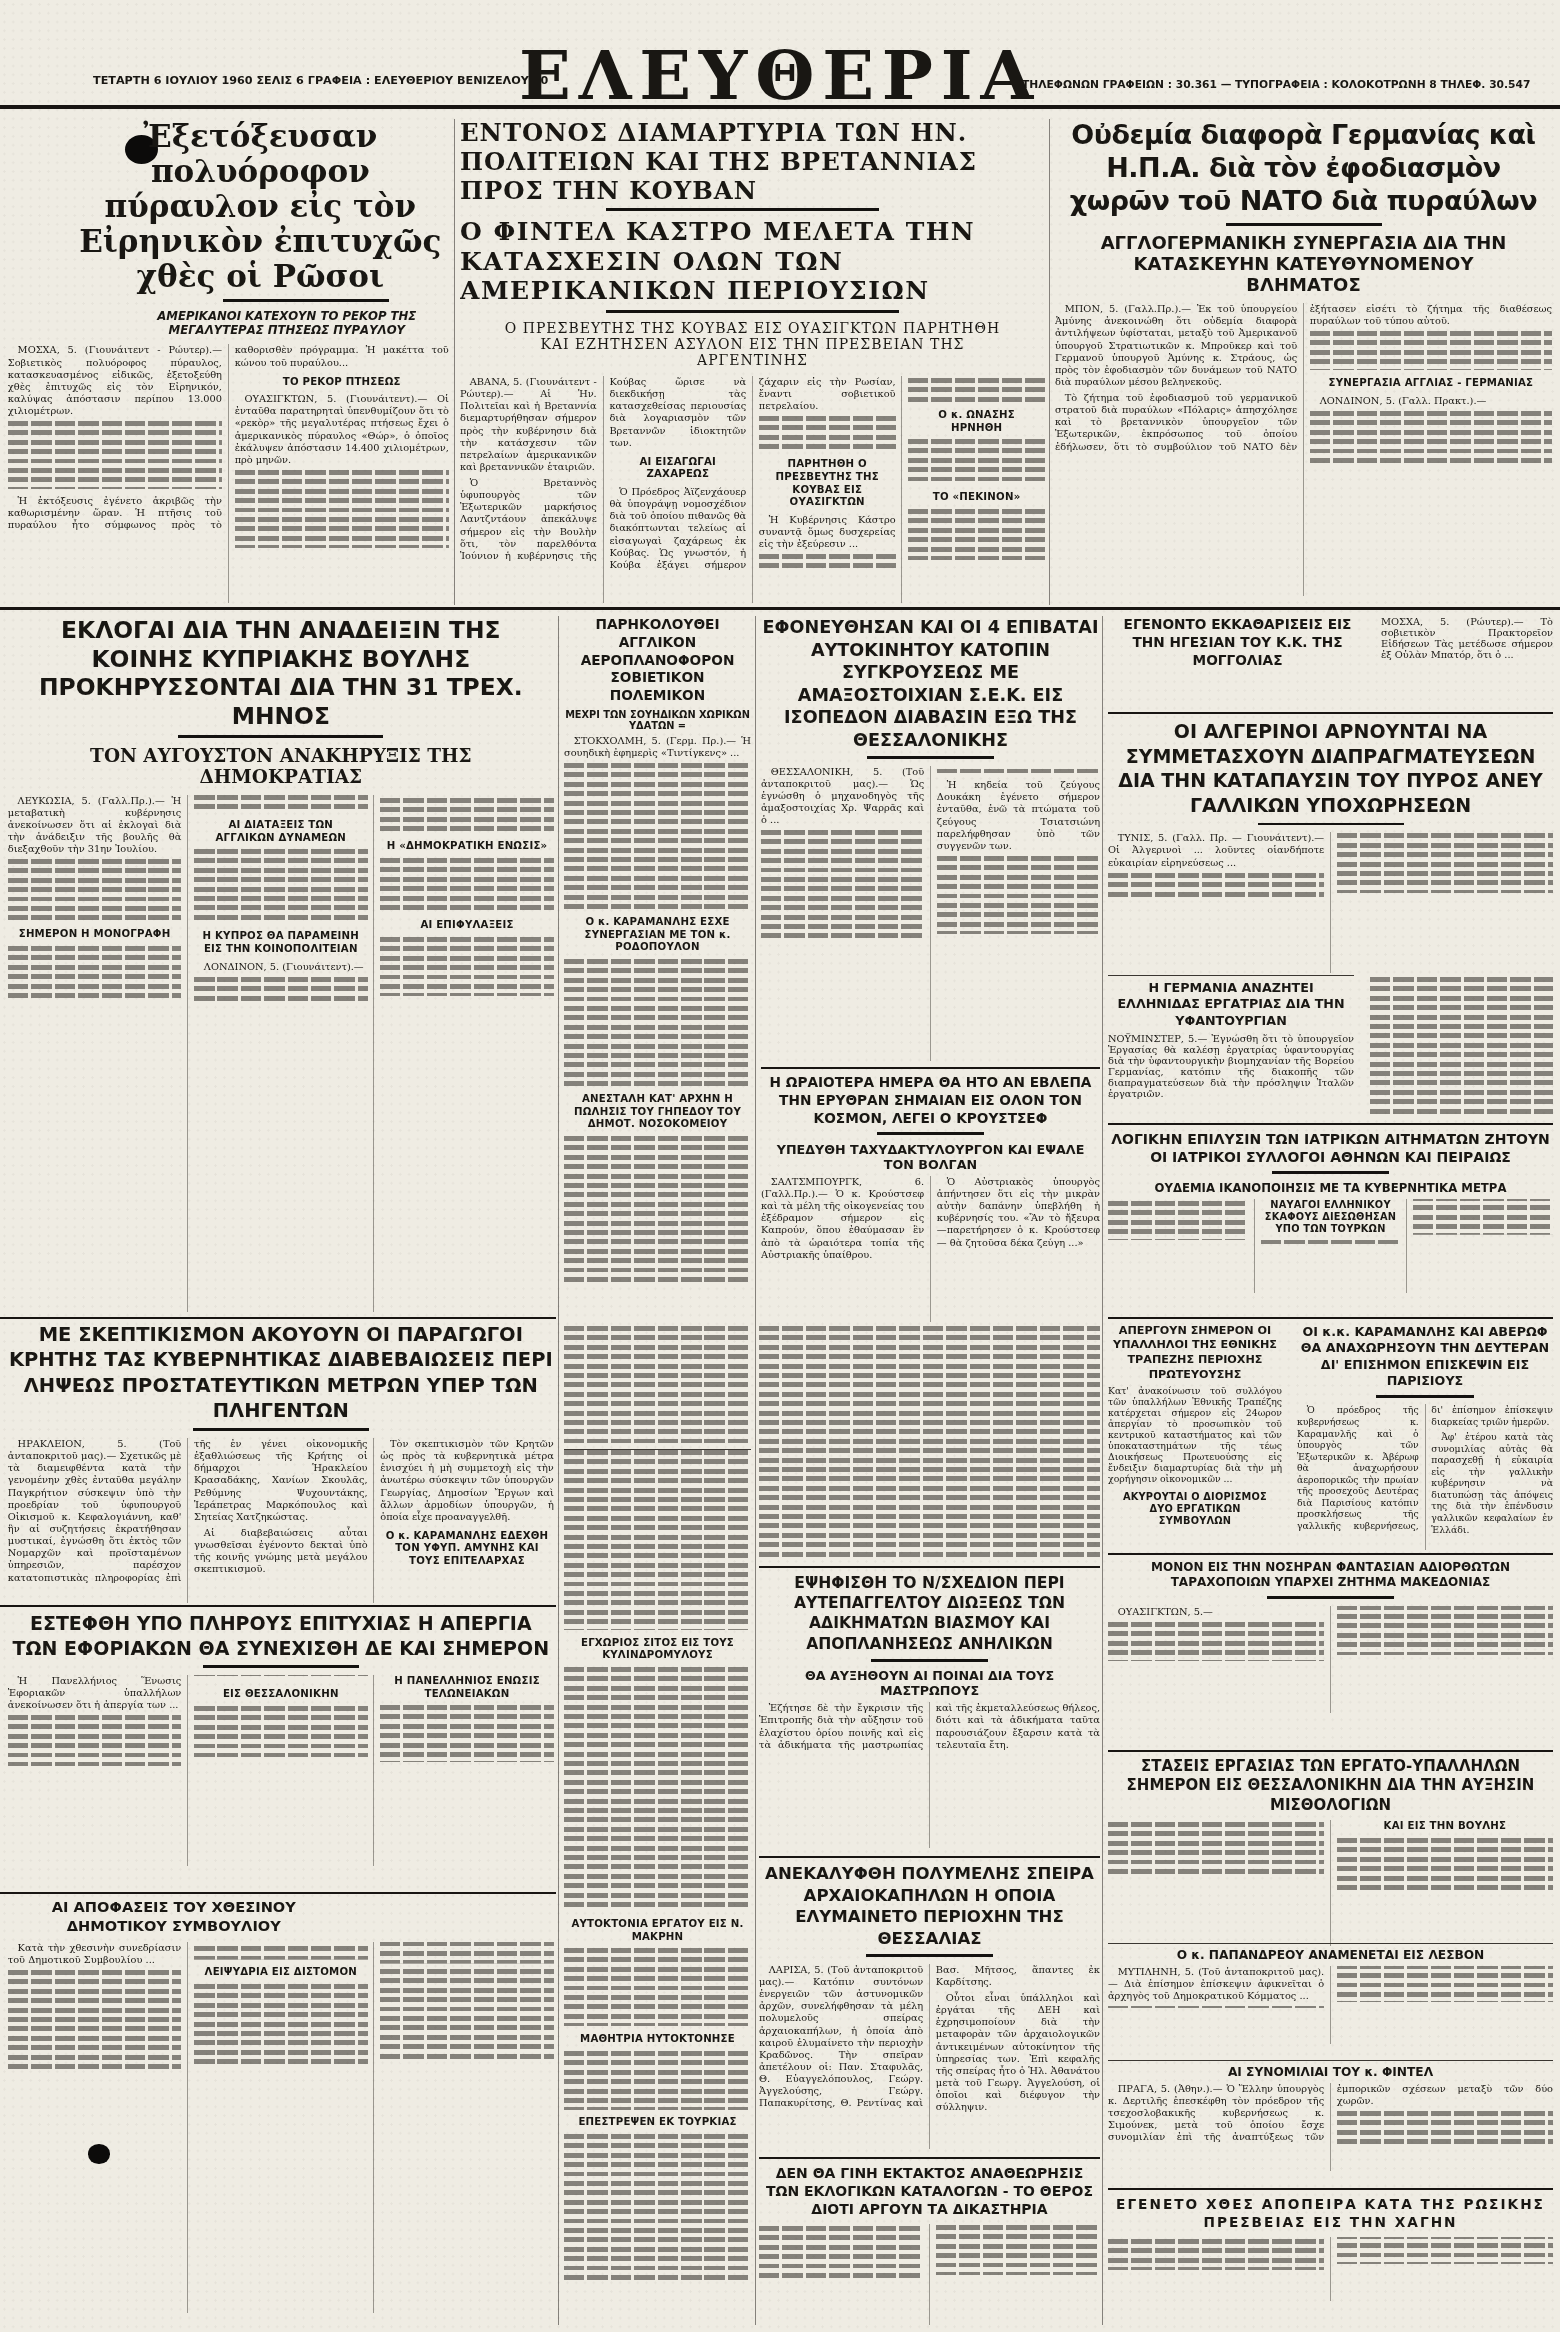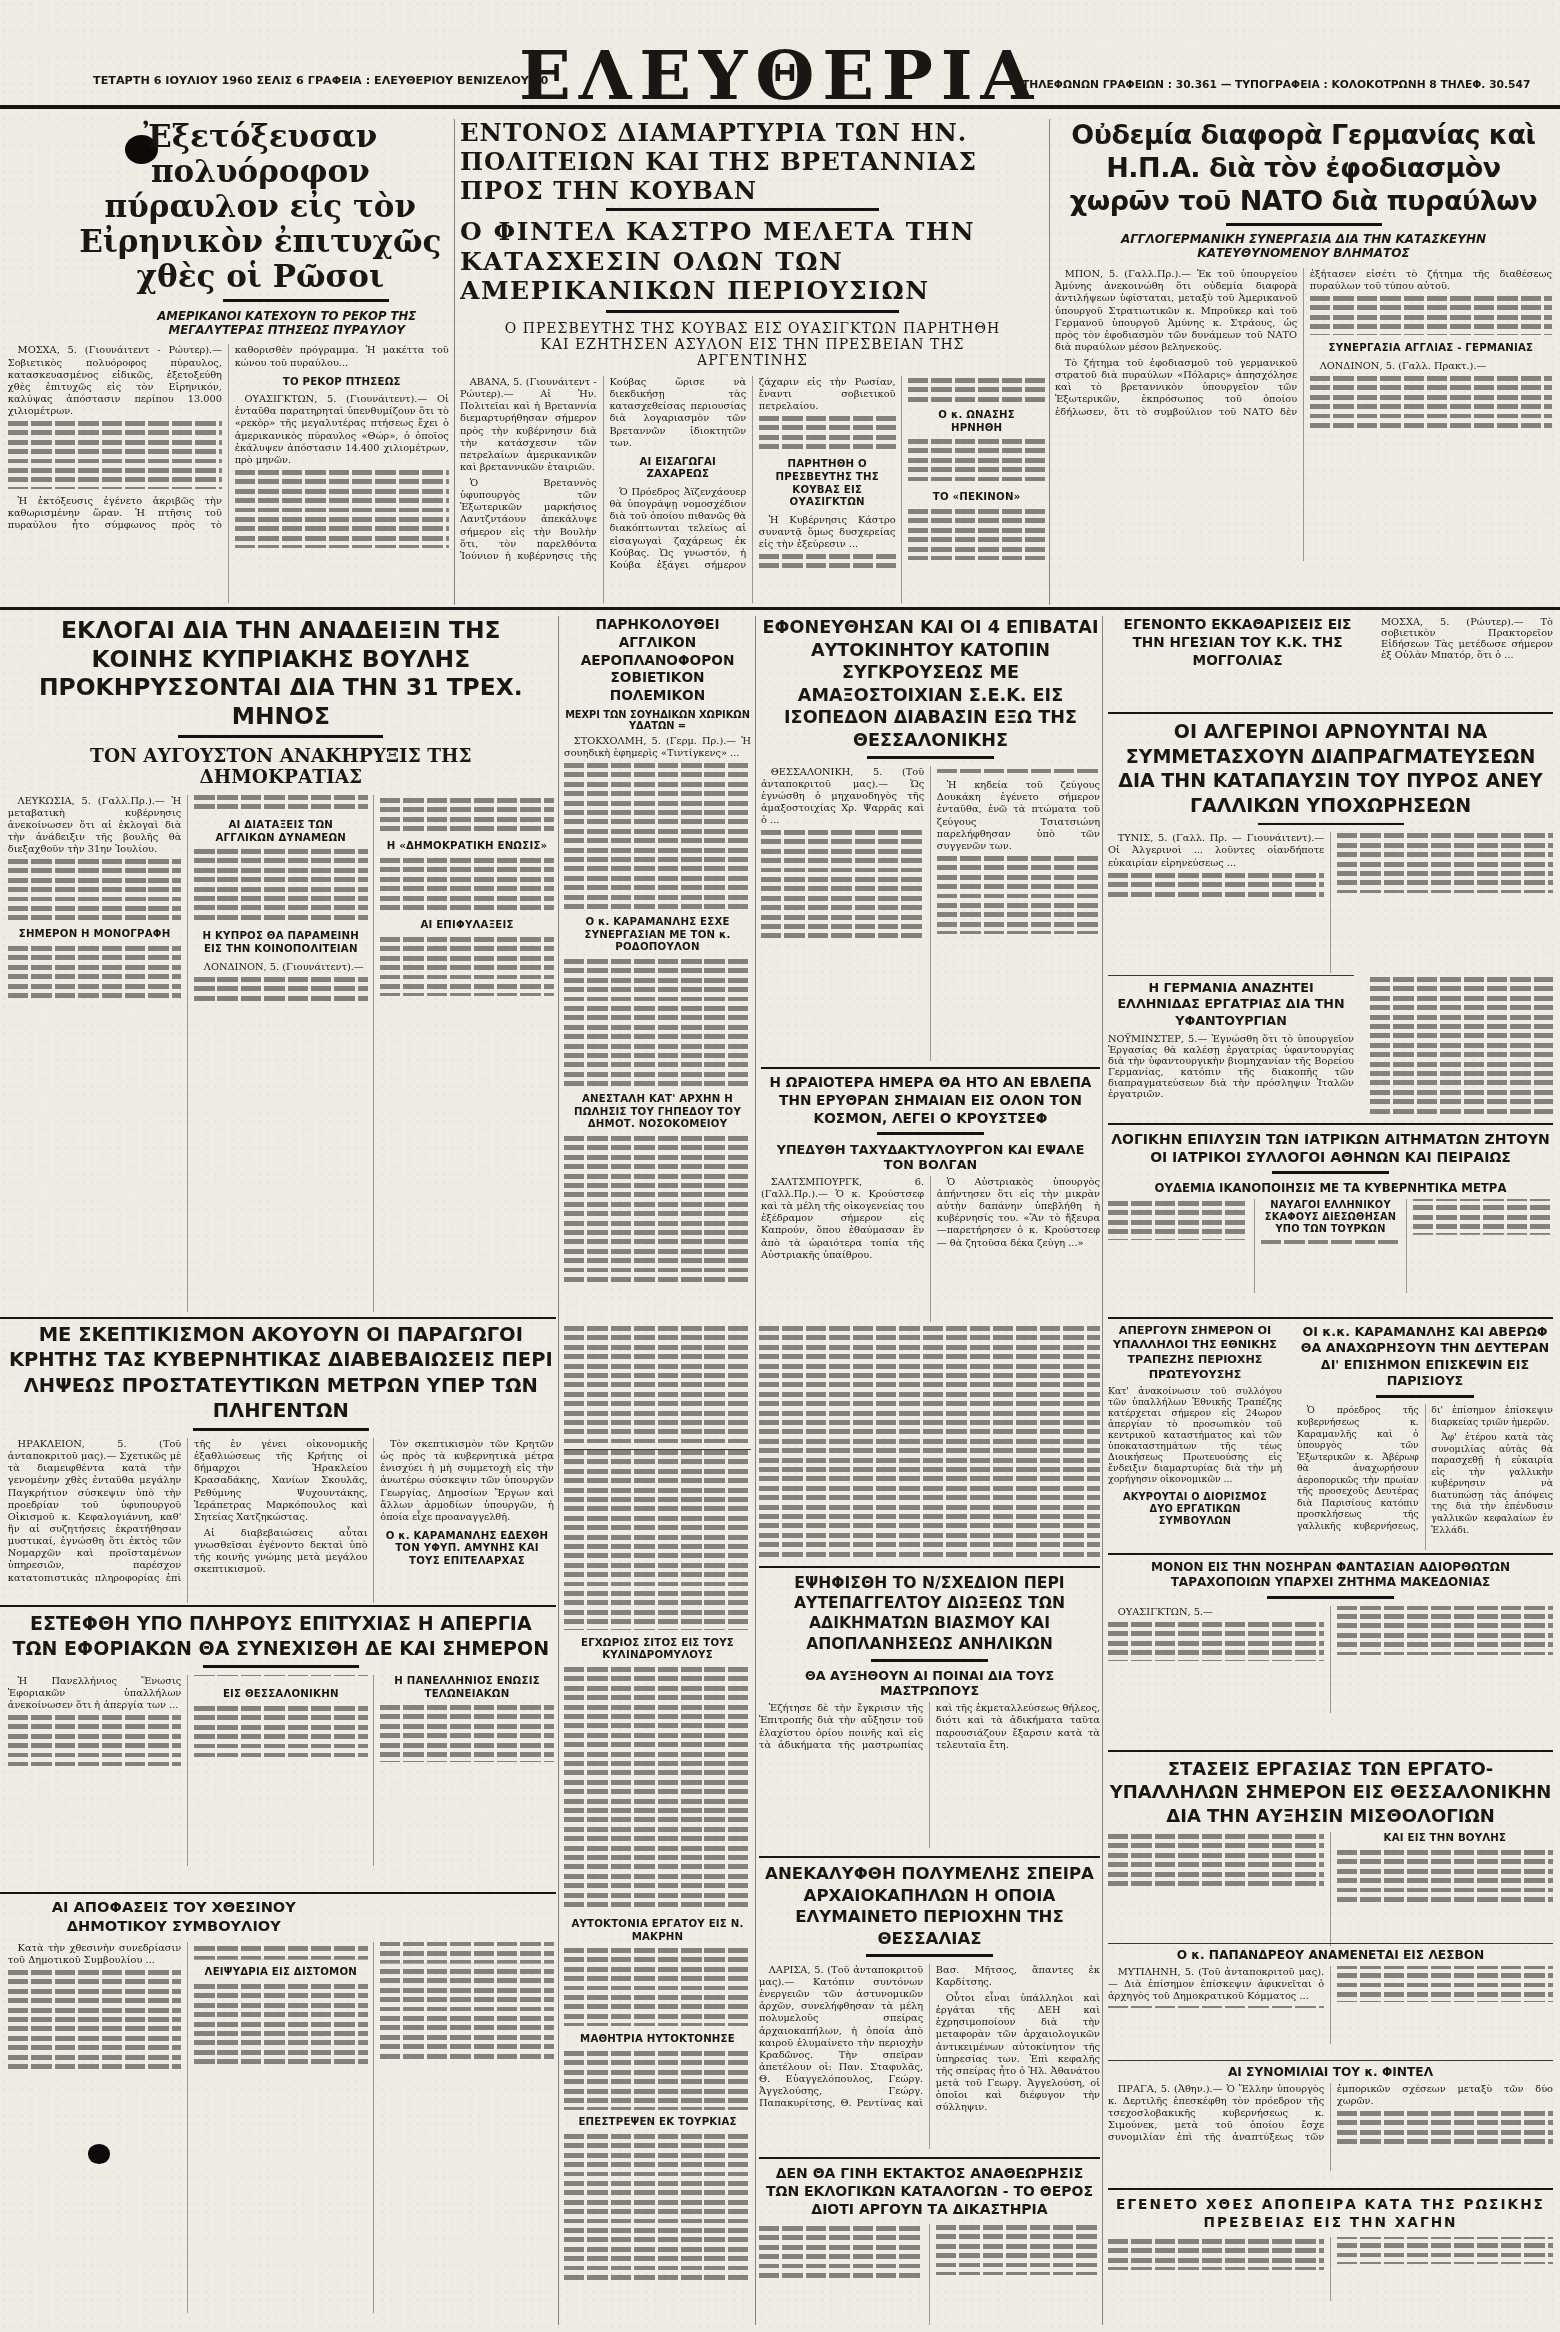--- a/index.html
+++ b/index.html
@@ -76,21 +76,21 @@
       <div class="xh">Ο κ. ΩΝΑΣΗΣ ΗΡΝΗΘΗ</div>
       <div class="fx" style="height:45px;"></div>
       <div class="xh">ΤΟ «ΠΕΚΙΝΟΝ»</div>
       <div class="fx" style="height:51px;"></div>
     </div>
   </div>
 
   <div class="abs story" style="left:1055px;top:119px;width:497px;height:484px;">
     <div class="hd-sans ctr" style="font-size:27px;line-height:1.22;letter-spacing:-0.5px;">Οὐδεμία διαφορὰ Γερμανίας καὶ Η.Π.Α. διὰ τὸν ἐφοδιασμὸν χωρῶν τοῦ ΝΑΤΟ διὰ πυραύλων</div>
     <div class="ubar" style="width:156px;"></div>
-    <div class="deck" style="font-size:12px;margin:0 39px 7.8px;font-style:italic;">ΑΓΓΛΟΓΕΡΜΑΝΙΚΗ ΣΥΝΕΡΓΑΣΙΑ ΔΙΑ ΤΗΝ ΚΑΤΑΣΚΕΥΗΝ ΚΑΤΕΥΘΥΝΟΜΕΝΟΥ ΒΛΗΜΑΤΟΣ</div>
+    <div class="deck" style="font-size:18px;margin:0 39px 7.8px;">ΑΓΓΛΟΓΕΡΜΑΝΙΚΗ ΣΥΝΕΡΓΑΣΙΑ ΔΙΑ ΤΗΝ ΚΑΤΑΣΚΕΥΗΝ ΚΑΤΕΥΘΥΝΟΜΕΝΟΥ ΒΛΗΜΑΤΟΣ</div>
     <div class="cols c2" style="height:293px;">
       <p>ΜΠΟΝ, 5. (Γαλλ.Πρ.).— Ἐκ τοῦ ὑπουργείου Ἀμύνης ἀνεκοινώθη ὅτι οὐδεμία διαφορὰ ἀντιλήψεων ὑφίσταται, μεταξὺ τοῦ Ἀμερικανοῦ ὑπουργοῦ Στρατιωτικῶν κ. Μπροῦκερ καὶ τοῦ Γερμανοῦ ὑπουργοῦ Ἀμύνης κ. Στράους, ὡς πρὸς τὸν ἐφοδιασμὸν τῶν δυνάμεων τοῦ ΝΑΤΟ διὰ πυραύλων μέσου βεληνεκοῦς.</p>
       <p>Τὸ ζήτημα τοῦ ἐφοδιασμοῦ τοῦ γερμανικοῦ στρατοῦ διὰ πυραύλων «Πόλαρις» ἀπησχόλησε καὶ τὸ βρεταννικὸν ὑπουργεῖον τῶν Ἐξωτερικῶν, ἐκπρόσωπος τοῦ ὁποίου ἐδήλωσεν, ὅτι τὸ συμβούλιον τοῦ ΝΑΤΟ δὲν ἐξήτασεν εἰσέτι τὸ ζήτημα τῆς διαθέσεως πυραύλων τοῦ τύπου αὐτοῦ.</p>
       <div class="fx" style="height:39px;"></div>
       <div class="xh">ΣΥΝΕΡΓΑΣΙΑ ΑΓΓΛΙΑΣ - ΓΕΡΜΑΝΙΑΣ</div>
       <p>ΛΟΝΔΙΝΟΝ, 5. (Γαλλ. Πρακτ.).—</p>
       <div class="fx" style="height:55px;"></div>
     </div>
   </div>
 
@@ -211,21 +211,21 @@
   <div class="abs story topline" style="left:1108px;top:1553px;width:445px;height:193px;">
     <div class="hd-sans ctr" style="font-size:12px;line-height:1.3;">ΜΟΝΟΝ ΕΙΣ ΤΗΝ ΝΟΣΗΡΑΝ ΦΑΝΤΑΣΙΑΝ ΑΔΙΟΡΘΩΤΩΝ ΤΑΡΑΧΟΠΟΙΩΝ ΥΠΑΡΧΕΙ ΖΗΤΗΜΑ ΜΑΚΕΔΟΝΙΑΣ</div>
     <div class="ubar" style="width:127px;"></div>
     <div class="cols c2" style="height:107px;">
       <p>ΟΥΑΣΙΓΚΤΩΝ, 5.—</p>
       <div class="fx" style="height:88px;"></div>
     </div>
   </div>
 
   <div class="abs story topline" style="left:1108px;top:1750px;width:445px;height:189px;">
-    <div class="hd-sans ctr" style="font-size:18px;line-height:1.3;">ΣΤΑΣΕΙΣ ΕΡΓΑΣΙΑΣ ΤΩΝ ΕΡΓΑΤΟ-ΥΠΑΛΛΗΛΩΝ ΣΗΜΕΡΟΝ ΕΙΣ ΘΕΣΣΑΛΟΝΙΚΗΝ ΔΙΑ ΤΗΝ ΑΥΞΗΣΙΝ ΜΙΣΘΟΛΟΓΙΩΝ</div>
+    <div class="hd-sans ctr" style="font-size:15px;line-height:1.3;">ΣΤΑΣΕΙΣ ΕΡΓΑΣΙΑΣ ΤΩΝ ΕΡΓΑΤΟ-ΥΠΑΛΛΗΛΩΝ ΣΗΜΕΡΟΝ ΕΙΣ ΘΕΣΣΑΛΟΝΙΚΗΝ ΔΙΑ ΤΗΝ ΑΥΞΗΣΙΝ ΜΙΣΘΟΛΟΓΙΩΝ</div>
     <div class="cols c2" style="height:127px;margin-top:4.9px;">
       <div class="fx" style="height:55px;"></div>
       <div class="xh">ΚΑΙ ΕΙΣ ΤΗΝ ΒΟΥΛΗΣ</div>
       <div class="fx" style="height:55px;"></div>
     </div>
   </div>
 
   <div class="abs story thinline" style="left:1108px;top:1943px;width:445px;height:113px;">
     <div class="hd-sans ctr" style="font-size:12.2px;">Ο κ. ΠΑΠΑΝΔΡΕΟΥ ΑΝΑΜΕΝΕΤΑΙ ΕΙΣ ΛΕΣΒΟΝ</div>
     <div class="cols c2" style="height:78px;margin-top:3.9px;">

